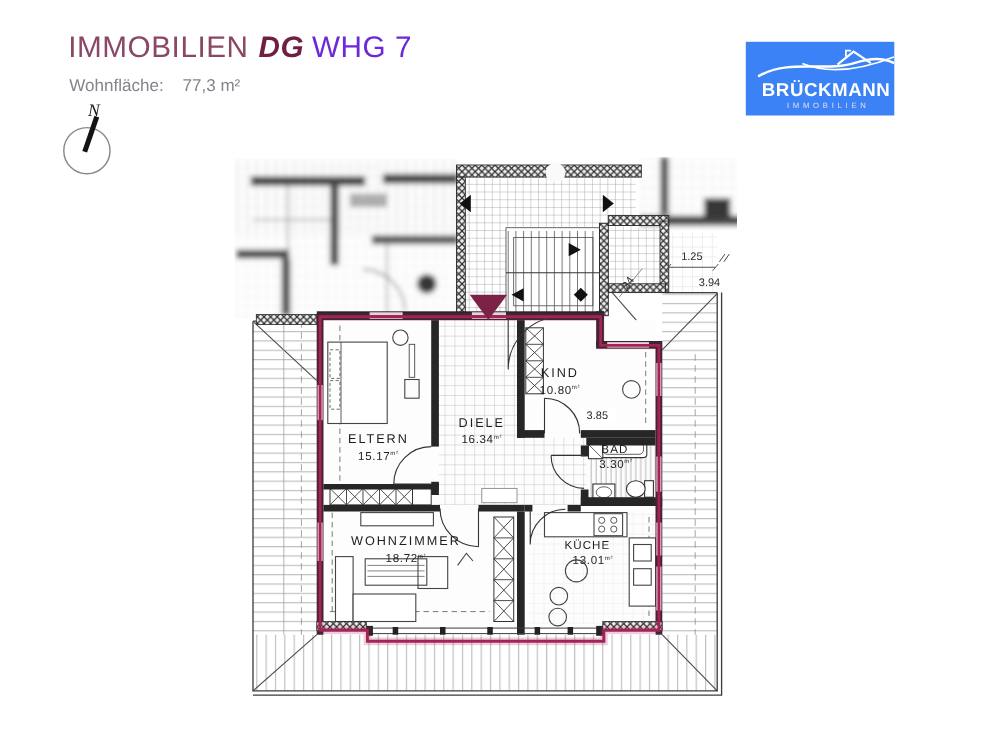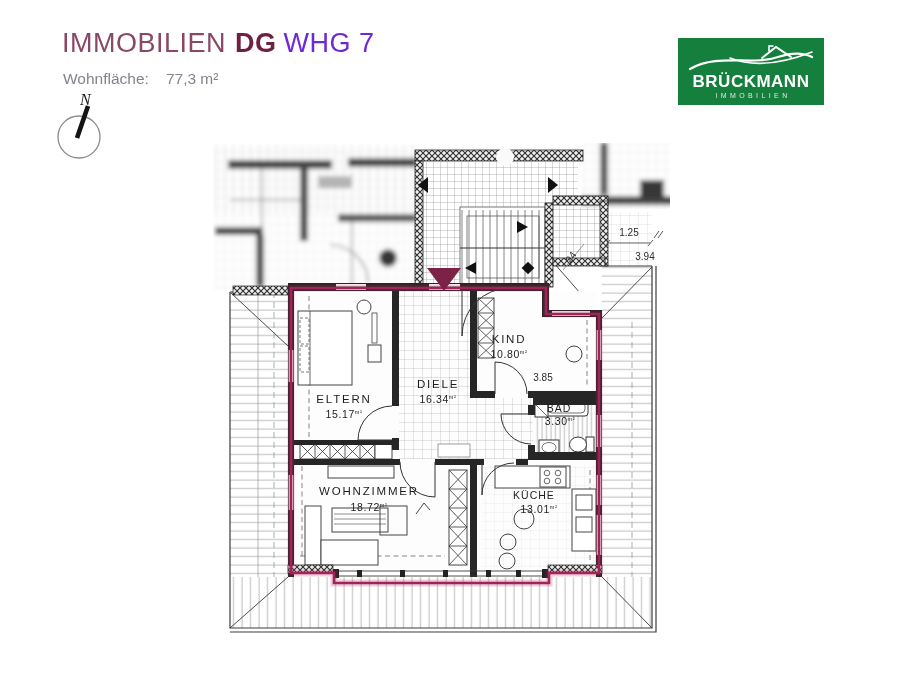--- a/index.html
+++ b/index.html
@@ -1,24 +1,24 @@
 <!DOCTYPE html>
 <html><head>
 <meta charset="utf-8">
 <style>
   html,body{margin:0;padding:0}
   body{width:900px;height:675px;background:#ffffff;position:relative;overflow:hidden;
        font-family:"Liberation Sans",sans-serif;}
   .page{position:absolute;inset:0;}
   .title{position:absolute;left:62px;top:28px;font-size:27px;letter-spacing:.5px;color:#8a4766;white-space:nowrap;}
-  .title .t2{font-weight:bold;color:#6e1f42;margin:0 7px 0 9px;}
+  .title .t2{font-weight:bold;color:#6e1f42;margin:0 7px 0 9px;font-style:italic;}
   .title .t3{color:#6d28d9;}
   .sub{position:absolute;left:63px;top:70px;font-size:15.5px;color:#83838d;}
   .sub .val{margin-left:17px;}
-  .logo{position:absolute;left:678px;top:38px;width:146px;height:67px;background:#15803d;}
+  .logo{position:absolute;left:678px;top:38px;width:135px;height:67px;background:#3b82f6;}
   .compass{position:absolute;left:42px;top:92px;}
   .plan{position:absolute;left:210px;top:140px;}
   
   .rn{font-family:"Liberation Sans",sans-serif;font-size:11.5px;letter-spacing:1.8px;fill:#1d1d1d;}
   .rn2{font-family:"Liberation Sans",sans-serif;font-size:10.5px;letter-spacing:1px;fill:#1d1d1d;}
   .pa{font-family:"Liberation Sans",sans-serif;font-size:10.5px;letter-spacing:.6px;fill:#1d1d1d;}
   .sup{font-size:5.5px;}
   .dim{font-family:"Liberation Sans",sans-serif;font-size:10px;fill:#2b2b2b;}
   .logo-brand{font-family:"Liberation Sans",sans-serif;font-weight:bold;font-size:17px;letter-spacing:.5px;fill:#ffffff;}
   .logo-tag{font-family:"Liberation Sans",sans-serif;font-size:7px;letter-spacing:3.4px;fill:#ecdfe6;}

